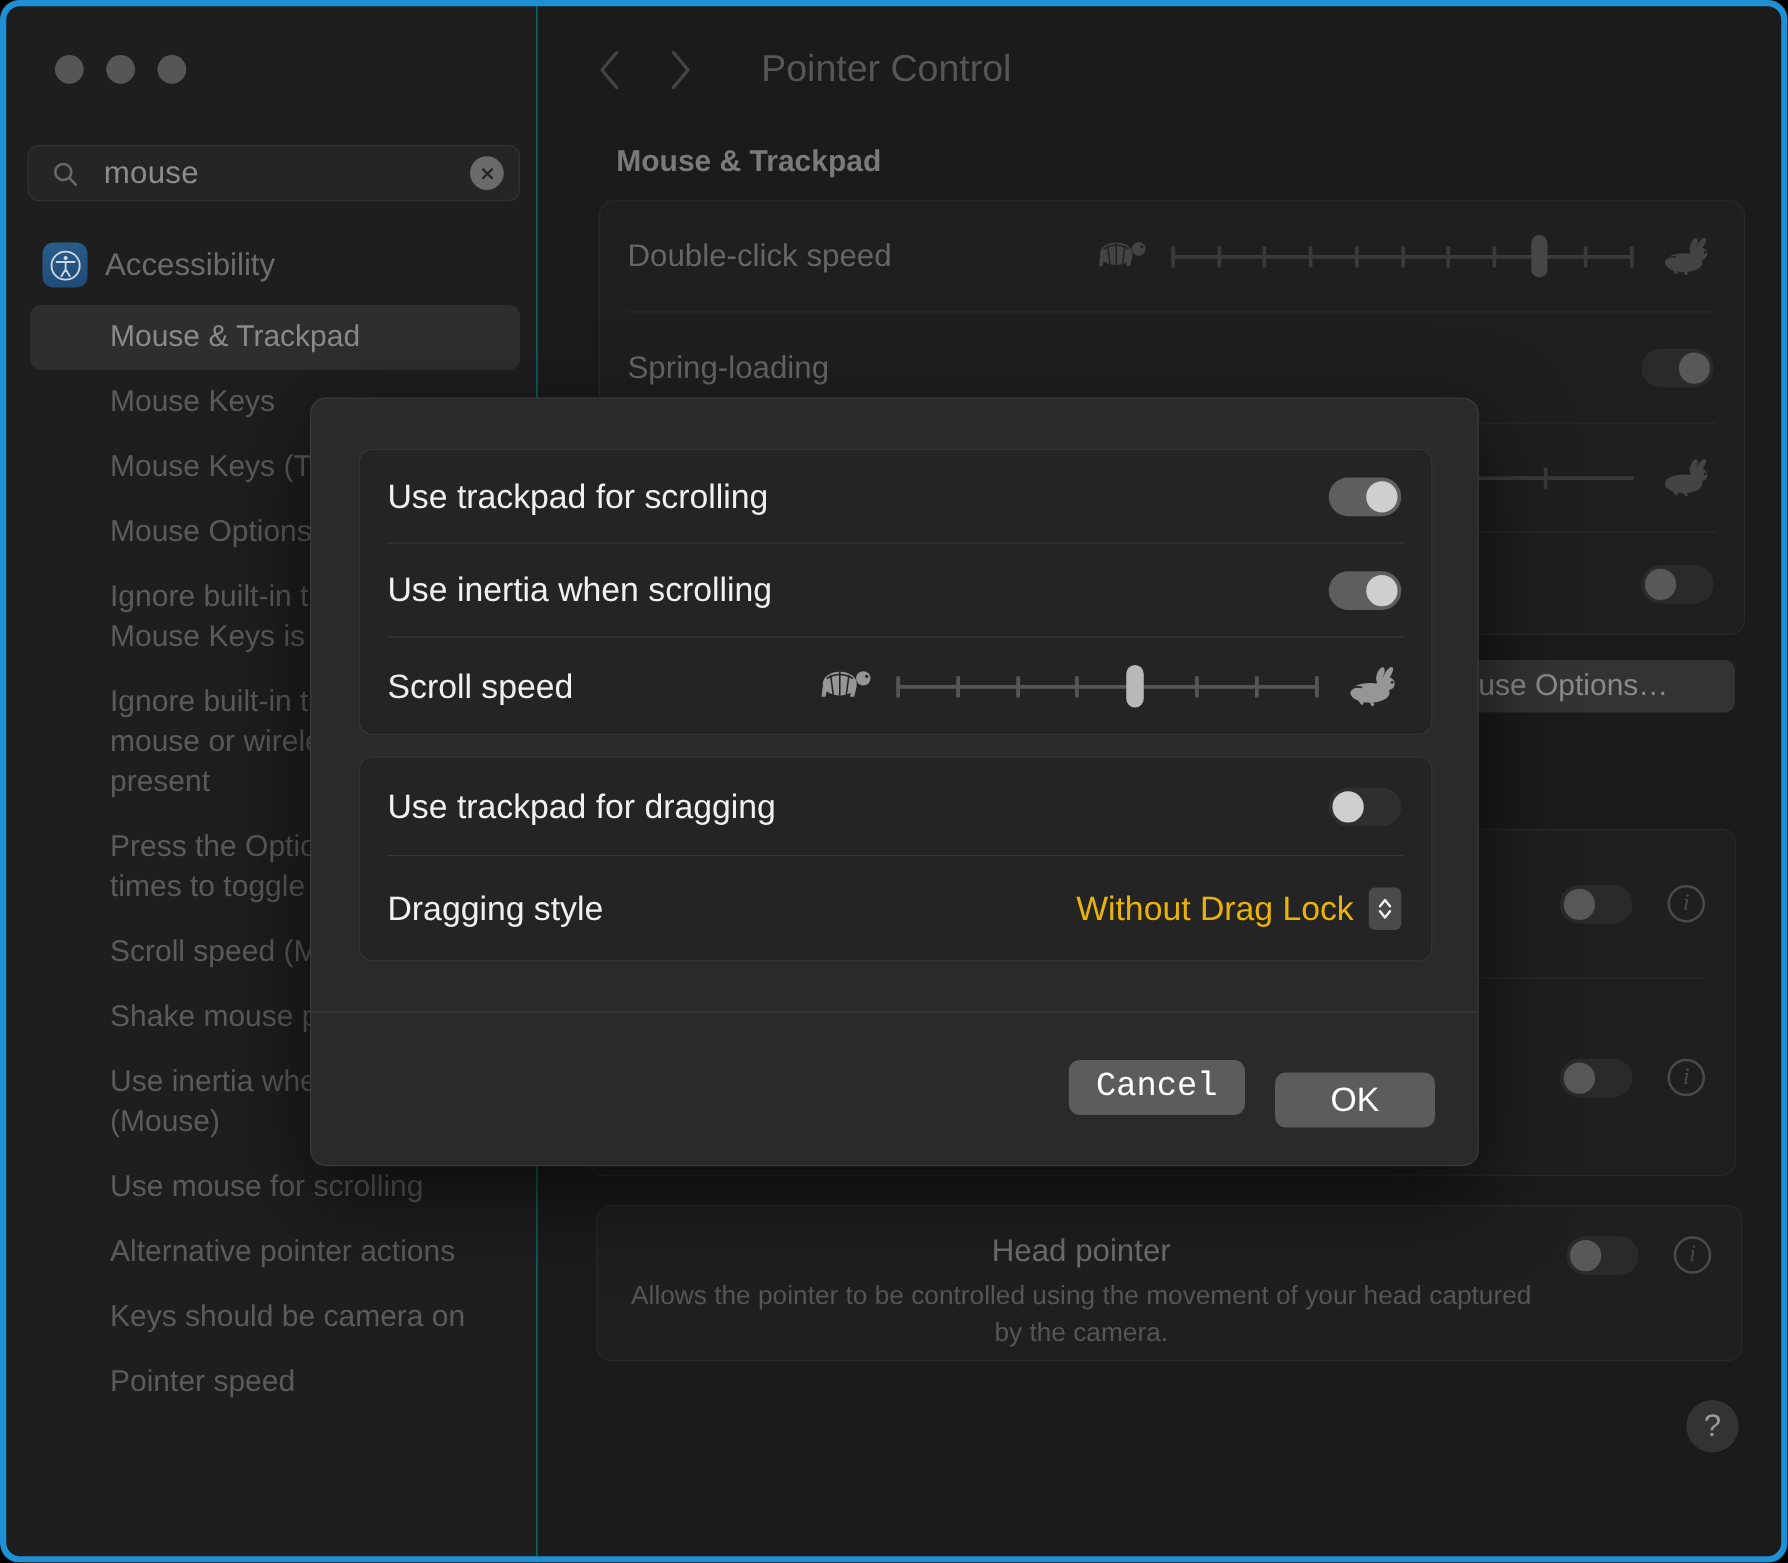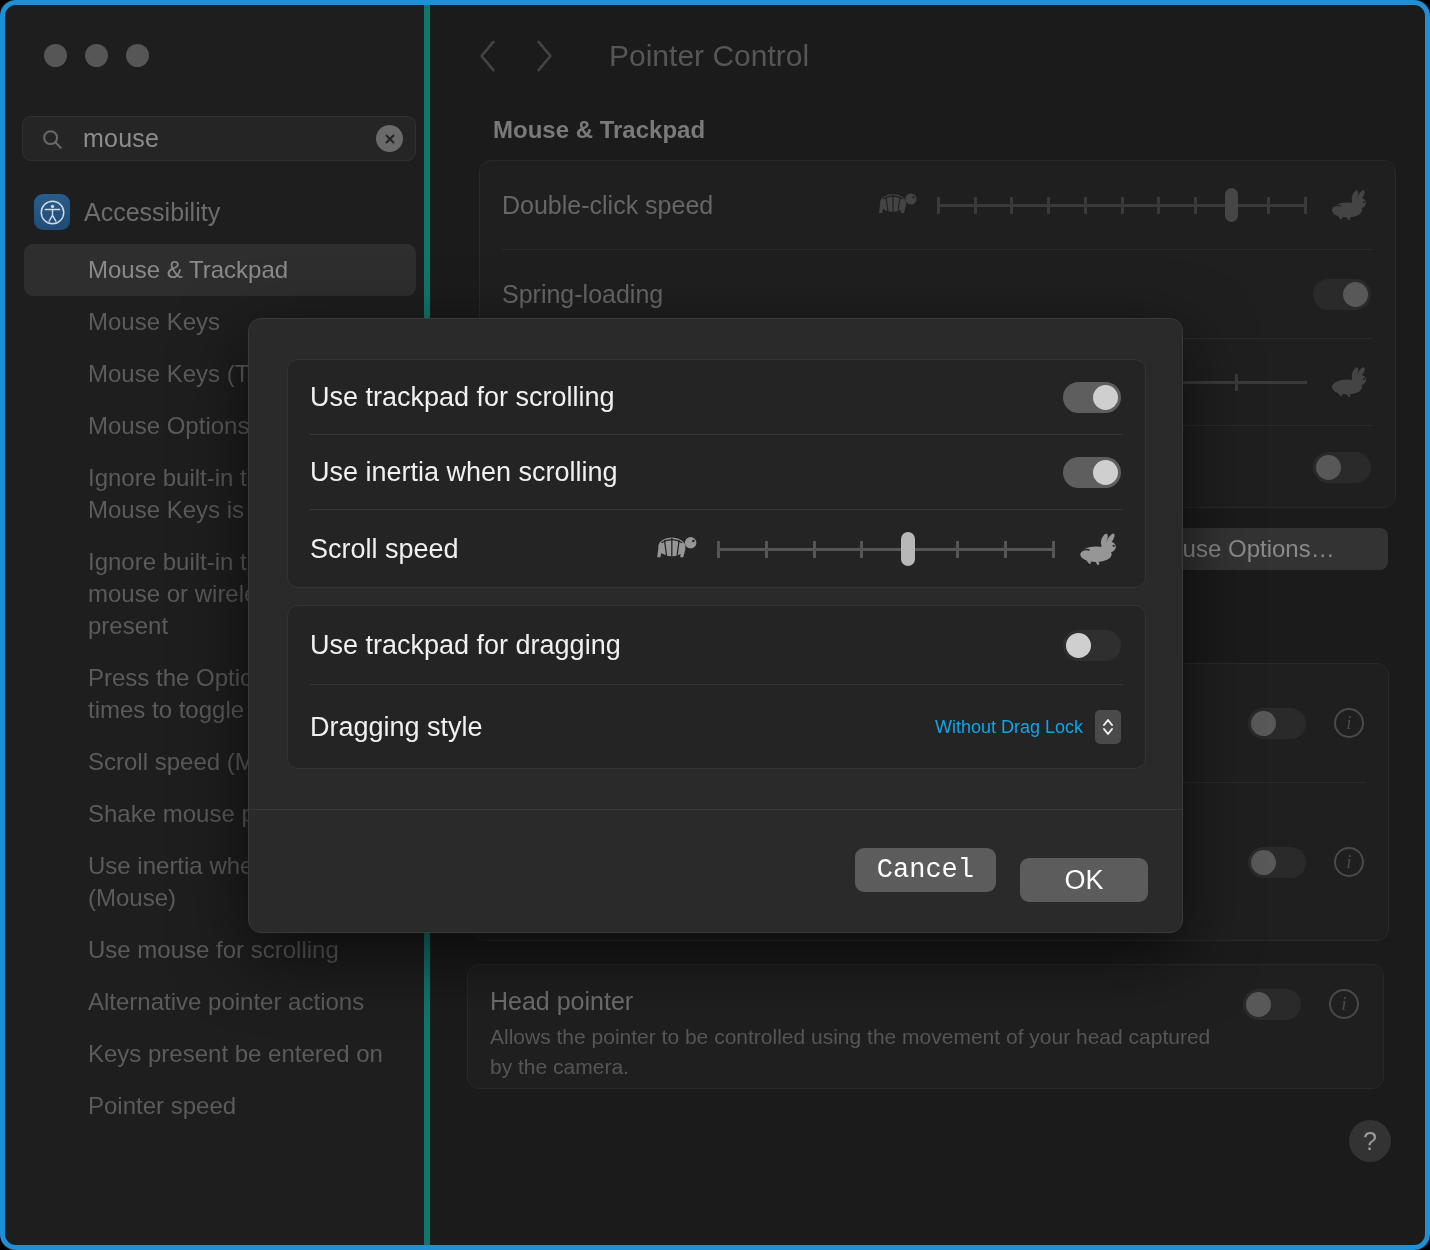--- a/index.html
+++ b/index.html
@@ -33,21 +33,21 @@
     background: #1e1e1e;
     border-radius: 14px;
     z-index: 1;
   }
 
   
   #sidebar {
     position: absolute; left: 4px; top: 4px;
     width: 426px; height: 1246px;
     background: #1e1e1e;
-    border-right: 6px solid #0f766e;
+    border-right: 1px solid #0f766e;
     z-index: 5;
     overflow: hidden;
   }
   #traffic-lights {
     position: absolute; left: 40px; top: 40px;
     display: flex; gap: 18px;
   }
   .tl-dot { width: 23px; height: 23px; border-radius: 50%; background: #565656; }
 
   #search-field {
@@ -156,21 +156,21 @@
   #mouse-options-btn {
     position: absolute; left: 1096px; top: 528px;
     width: 292px; height: 42px;
     background: #333; border-radius: 8px;
     color: #8a8a8a; font-size: 24px;
     display: flex; align-items: center; justify-content: center;
     z-index: 4;
   }
 
   #card-pointerstyle { left: 41px; top: 659px; width: 917px; height: 278px; }
-  #card-head { left: 36px; top: 960px; width: 917px; height: 125px; }
+  #card-head { left: 46px; top: 960px; width: 917px; height: 125px; text-align: center; }
   #head-title { color: #6e6e6e; font-size: 25px; }
   #head-desc { color: #565656; font-size: 21px; line-height: 30px; margin-top: 6px; width: 730px; }
 
   #help-button {
     position: absolute; left: 1349px; top: 1120px;
     width: 42px; height: 42px; border-radius: 50%;
     background: #333; color: #9b9b9b; font-size: 25px;
     display: flex; align-items: center; justify-content: center;
     z-index: 6;
   }
@@ -202,21 +202,21 @@
   .m-toggle { width: 58px; height: 31px; border-radius: 16px; background: #5e5e5e; position: relative; flex: none; }
   .m-toggle .knob { position: absolute; top: 3px; left: 30px; width: 25px; height: 25px; border-radius: 50%; background: #cfcfcf; }
   .m-toggle.off { background: #2f2f2f; }
   .m-toggle.off .knob { left: 3px; }
 
   .m-slider-line { position: absolute; left: 0; right: 0; top: 16px; height: 3px; background: #555; }
   .m-slider-tick { position: absolute; top: 9px; width: 3px; height: 17px; background: #555; }
   .m-slider-thumb { position: absolute; top: 0; width: 14px; height: 34px; border-radius: 7px; background: #b8b8b8; transform: translateX(-7px); }
   .m-animal { opacity: .72; flex: none; }
 
-  #dragging-value { color: #0ea5e9; font-size: 18px; }
+  #dragging-value { color: #eab308; font-size: 27px; }
   #dragging-stepper {
     width: 26px; height: 34px; border-radius: 5px;
     background: #4a4a4a; margin-left: 12px;
     display: flex; align-items: center; justify-content: center; flex: none;
   }
   #dragging-stepper svg { width: 16px; height: 24px; }
 
   #modal-footer-div { position: absolute; left: 0; top: 490px; width: 100%; height: 1px; background: #383838; }
   #modal-buttons {
     position: absolute; right: 34px; top: 518px;
@@ -276,21 +276,21 @@
       <div class="sb-item">Mouse Keys (Trackpad)</div>
       <div class="sb-item">Mouse Options…</div>
       <div class="sb-item">Ignore built-in trackpad when Mouse Keys is on</div>
       <div class="sb-item">Ignore built-in trackpad when mouse or wireless trackpad is present</div>
       <div class="sb-item">Press the Option key five times to toggle Mouse Keys</div>
       <div class="sb-item">Scroll speed (Mouse)</div>
       <div class="sb-item">Shake mouse pointer to locate</div>
       <div class="sb-item">Use inertia when scrolling (Mouse)</div>
       <div class="sb-item">Use mouse for scrolling</div>
       <div class="sb-item">Alternative pointer actions</div>
-      <div class="sb-item">Keys present be entered on</div>
+      <div class="sb-item">Keys should be camera on</div>
       <div class="sb-item">Pointer speed</div>
     </div>
   </div>
 
   <div id="main">
 
     <div id="toolbar">
       <svg class="nav-chevron" viewBox="0 0 24 34" fill="none" stroke="#9a9a9a" stroke-width="2.4" stroke-linecap="round" stroke-linejoin="round">
           <polyline points="17,4 6,17 17,30"></polyline>
         </svg>

